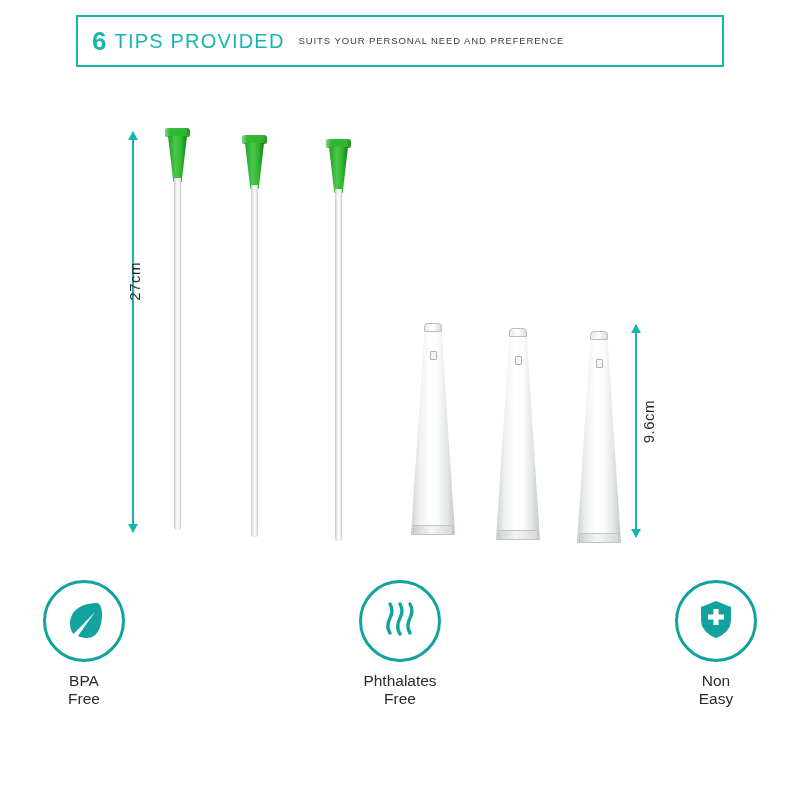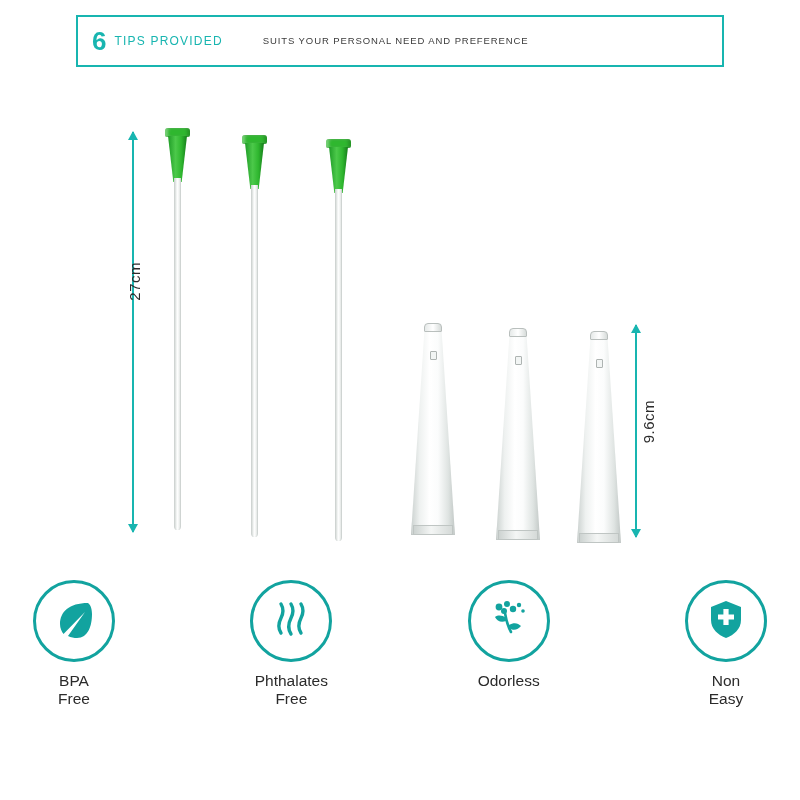--- a/index.html
+++ b/index.html
@@ -37,25 +37,25 @@
   }
   .banner-num {
     font-size: 26px;
     font-weight: bold;
     color: #18b5b0;
     letter-spacing: 0px;
     margin-right: 8px;
     line-height: 1;
   }
   .banner-title {
-    font-size: 12px;
+    font-size: 20px;
     color: #18b5b0;
     letter-spacing: 1.2px;
     line-height: 1;
-    margin-right: 40px;
+    margin-right: 14px;
     white-space: nowrap;
   }
   .banner-sub {
     display: flex;
     flex-direction: column;
     justify-content: center;
     gap: 7px;
   }
   .banner-sub span {
     font-size: 9.5px;
@@ -221,21 +221,21 @@
 
   
   .features {
     position: absolute;
     left: 0;
     top: 580px;
     width: 800px;
     height: 180px;
     display: flex;
     justify-content: space-between;
-    padding: 0 18px;
+    padding: 0 28px;
     box-sizing: border-box;
   }
   .feature {
     width: 112px;
     display: flex;
     flex-direction: column;
     align-items: center;
   }
   .feature-circle {
     width: 82px;
@@ -357,40 +357,20 @@
             <path d="M23 38c-4-6-2-12 0-16 2-4 3-9 0-14"></path>
             <path d="M33 37c-4-6-2-11 0-15 2-4 3-9 0-14"></path>
           </g>
         </svg>
       </span>
     </div>
     <div class="feature-label" style="white-space:pre-line">Phthalates
 Free</div>
   </div>
 
-  <div class="feature">
-    <div class="feature-circle">
-      <span>
-        <svg width="46" height="46" viewBox="0 0 46 46">
-          <g fill="#12a39f">
-            <circle cx="13" cy="11" r="3.4"></circle>
-            <circle cx="21" cy="8" r="3"></circle>
-            <circle cx="27" cy="13" r="3.2"></circle>
-            <circle cx="18" cy="15" r="3"></circle>
-            <path d="M19 17c1 6 2 12 6 19" stroke="#12a39f" stroke-width="2.6" fill="none" stroke-linecap="round"></path>
-            <path d="M20 22c-4-3-8-3-11-1 2 4 6 6 11 4z"></path>
-            <path d="M23 29c5-3 9-2 12 1-3 4-8 5-12 2z"></path>
-            <circle cx="33" cy="9" r="2.2"></circle>
-            <circle cx="37" cy="15" r="1.8"></circle>
-          </g>
-        </svg>
-      </span>
-    </div>
-    <div class="feature-label" style="white-space:pre-line">Odorless</div>
-  </div>
 
   <div class="feature">
     <div class="feature-circle">
       <span>
         <svg width="46" height="46" viewBox="0 0 46 46">
           <path d="M23 5 8 11v13c0 9 7 15 15 18 8-3 15-9 15-18V11L23 5z" fill="#12a39f"></path>
           <path d="M20.4 13h5.2v5.4H31v5.2h-5.4V29h-5.2v-5.4H15v-5.2h5.4V13z" fill="#ffffff"></path>
         </svg>
       </span>
     </div>

